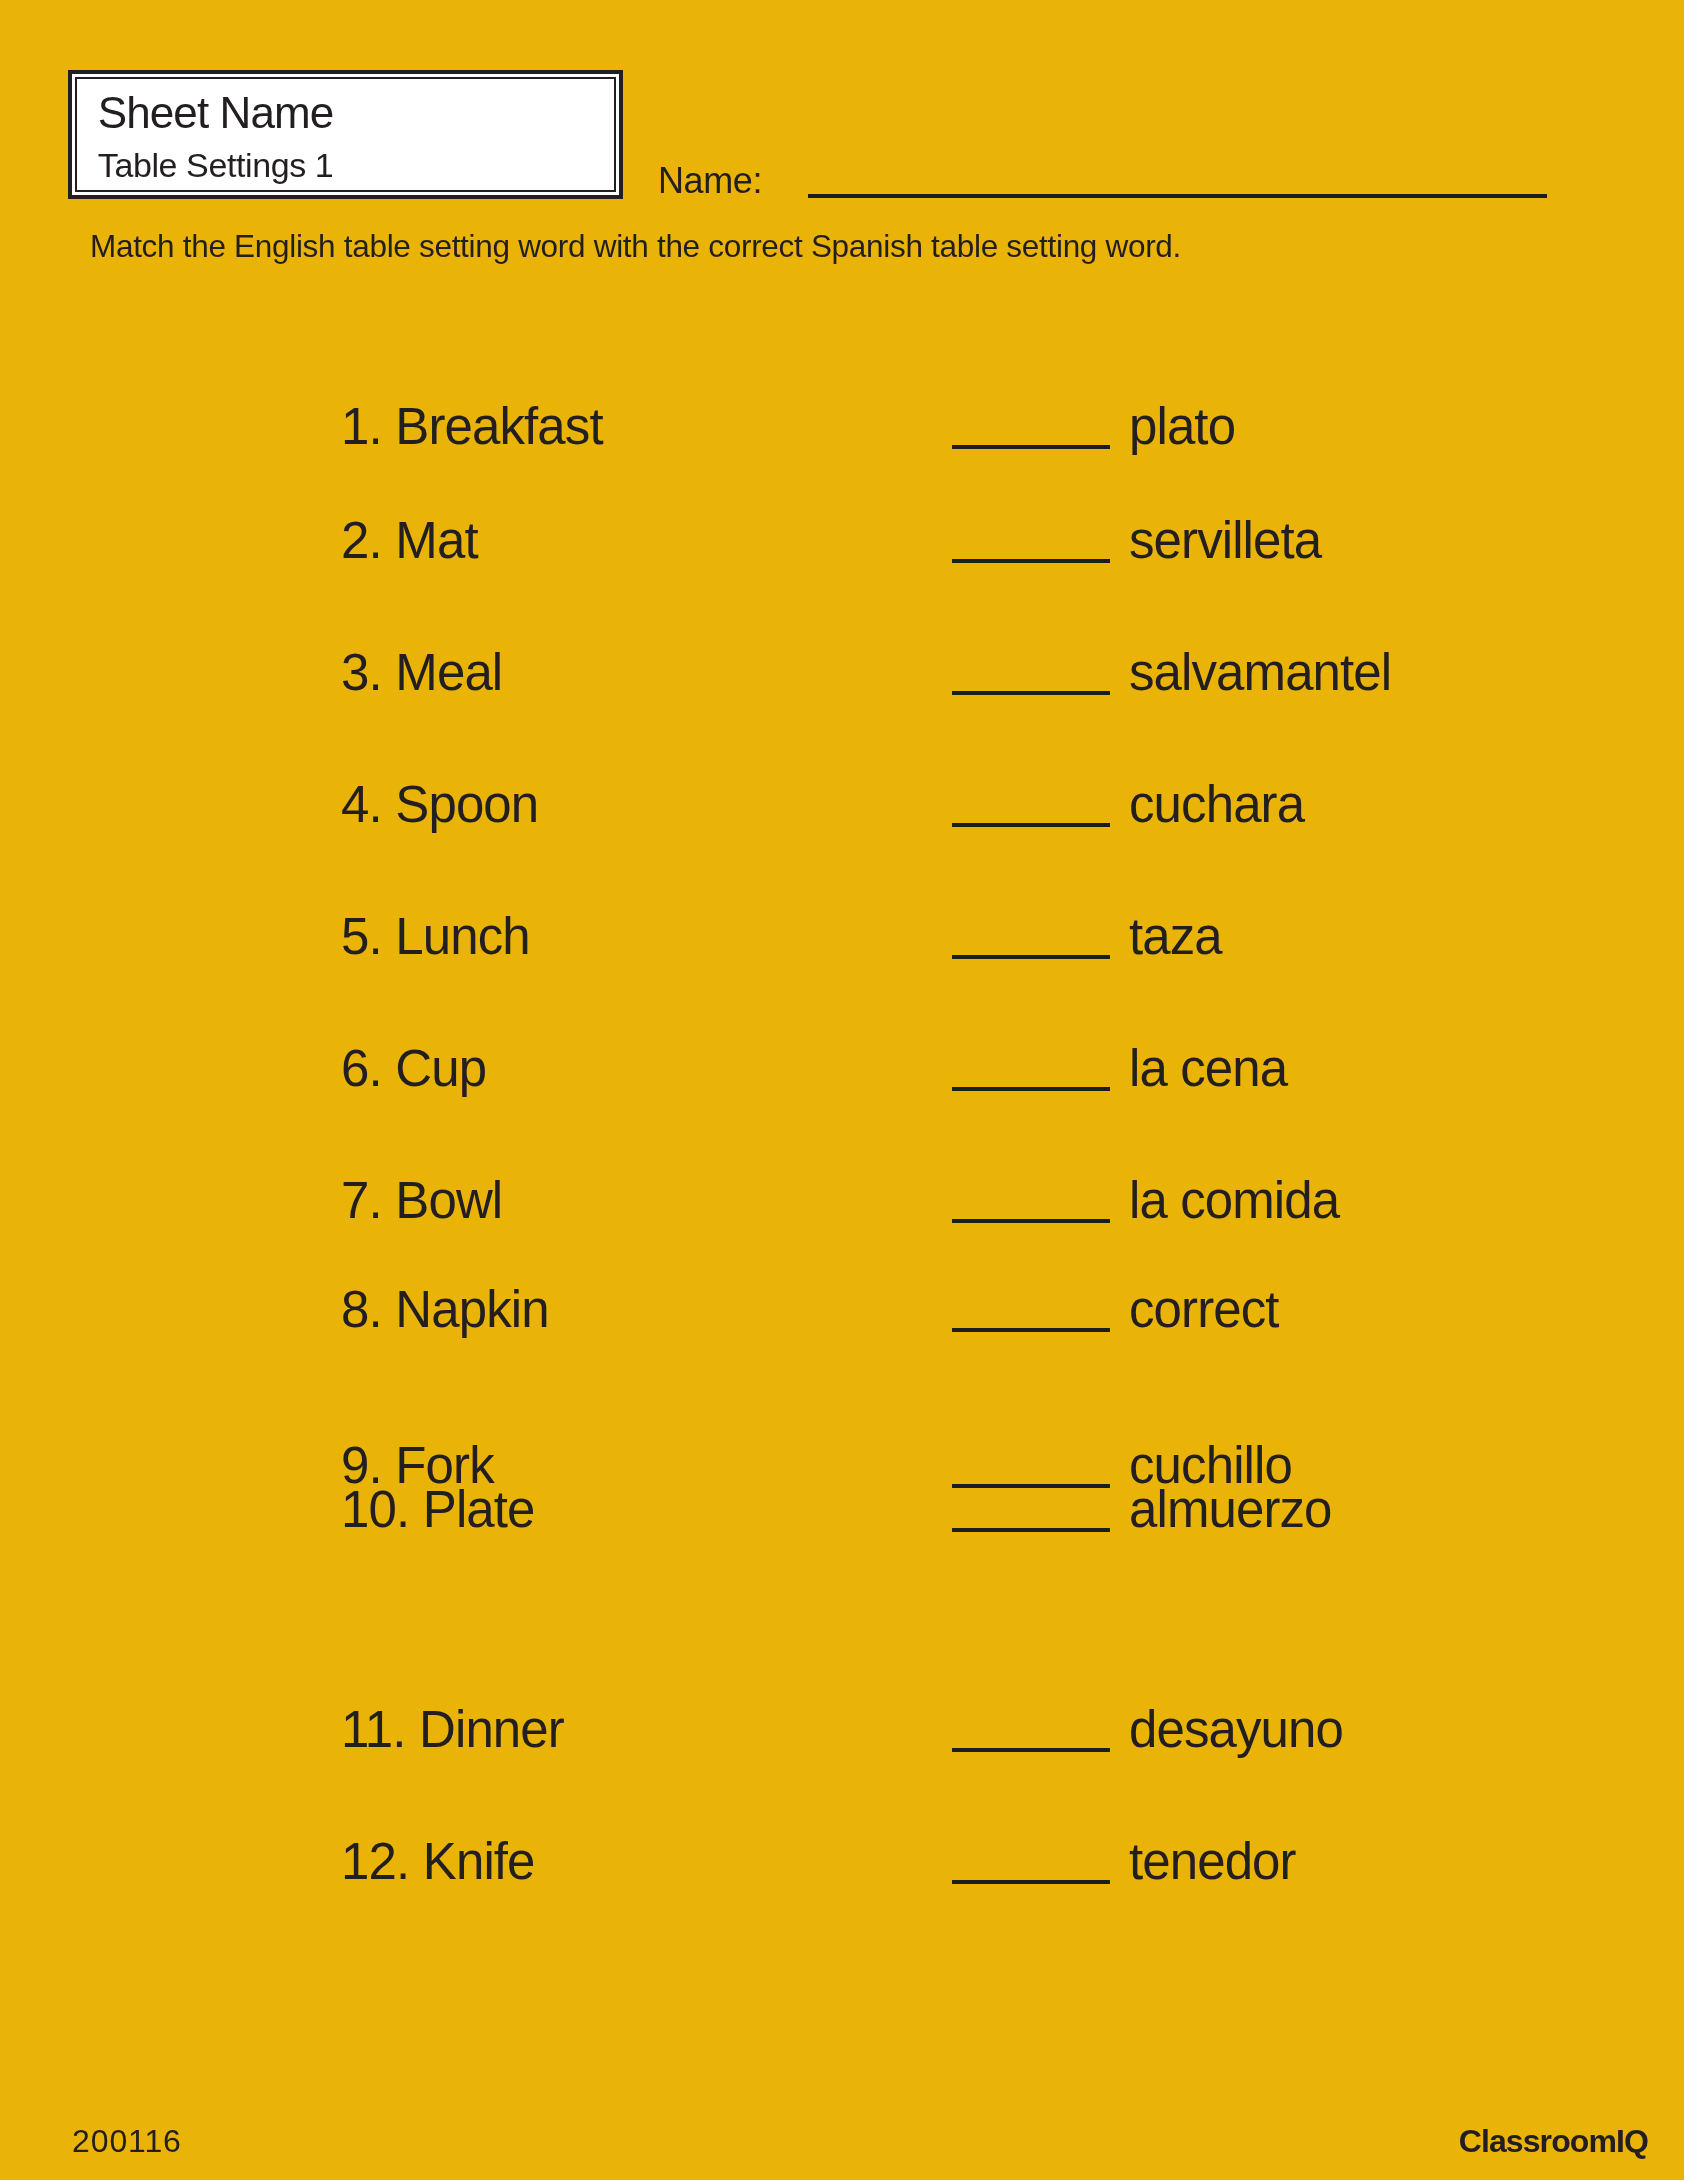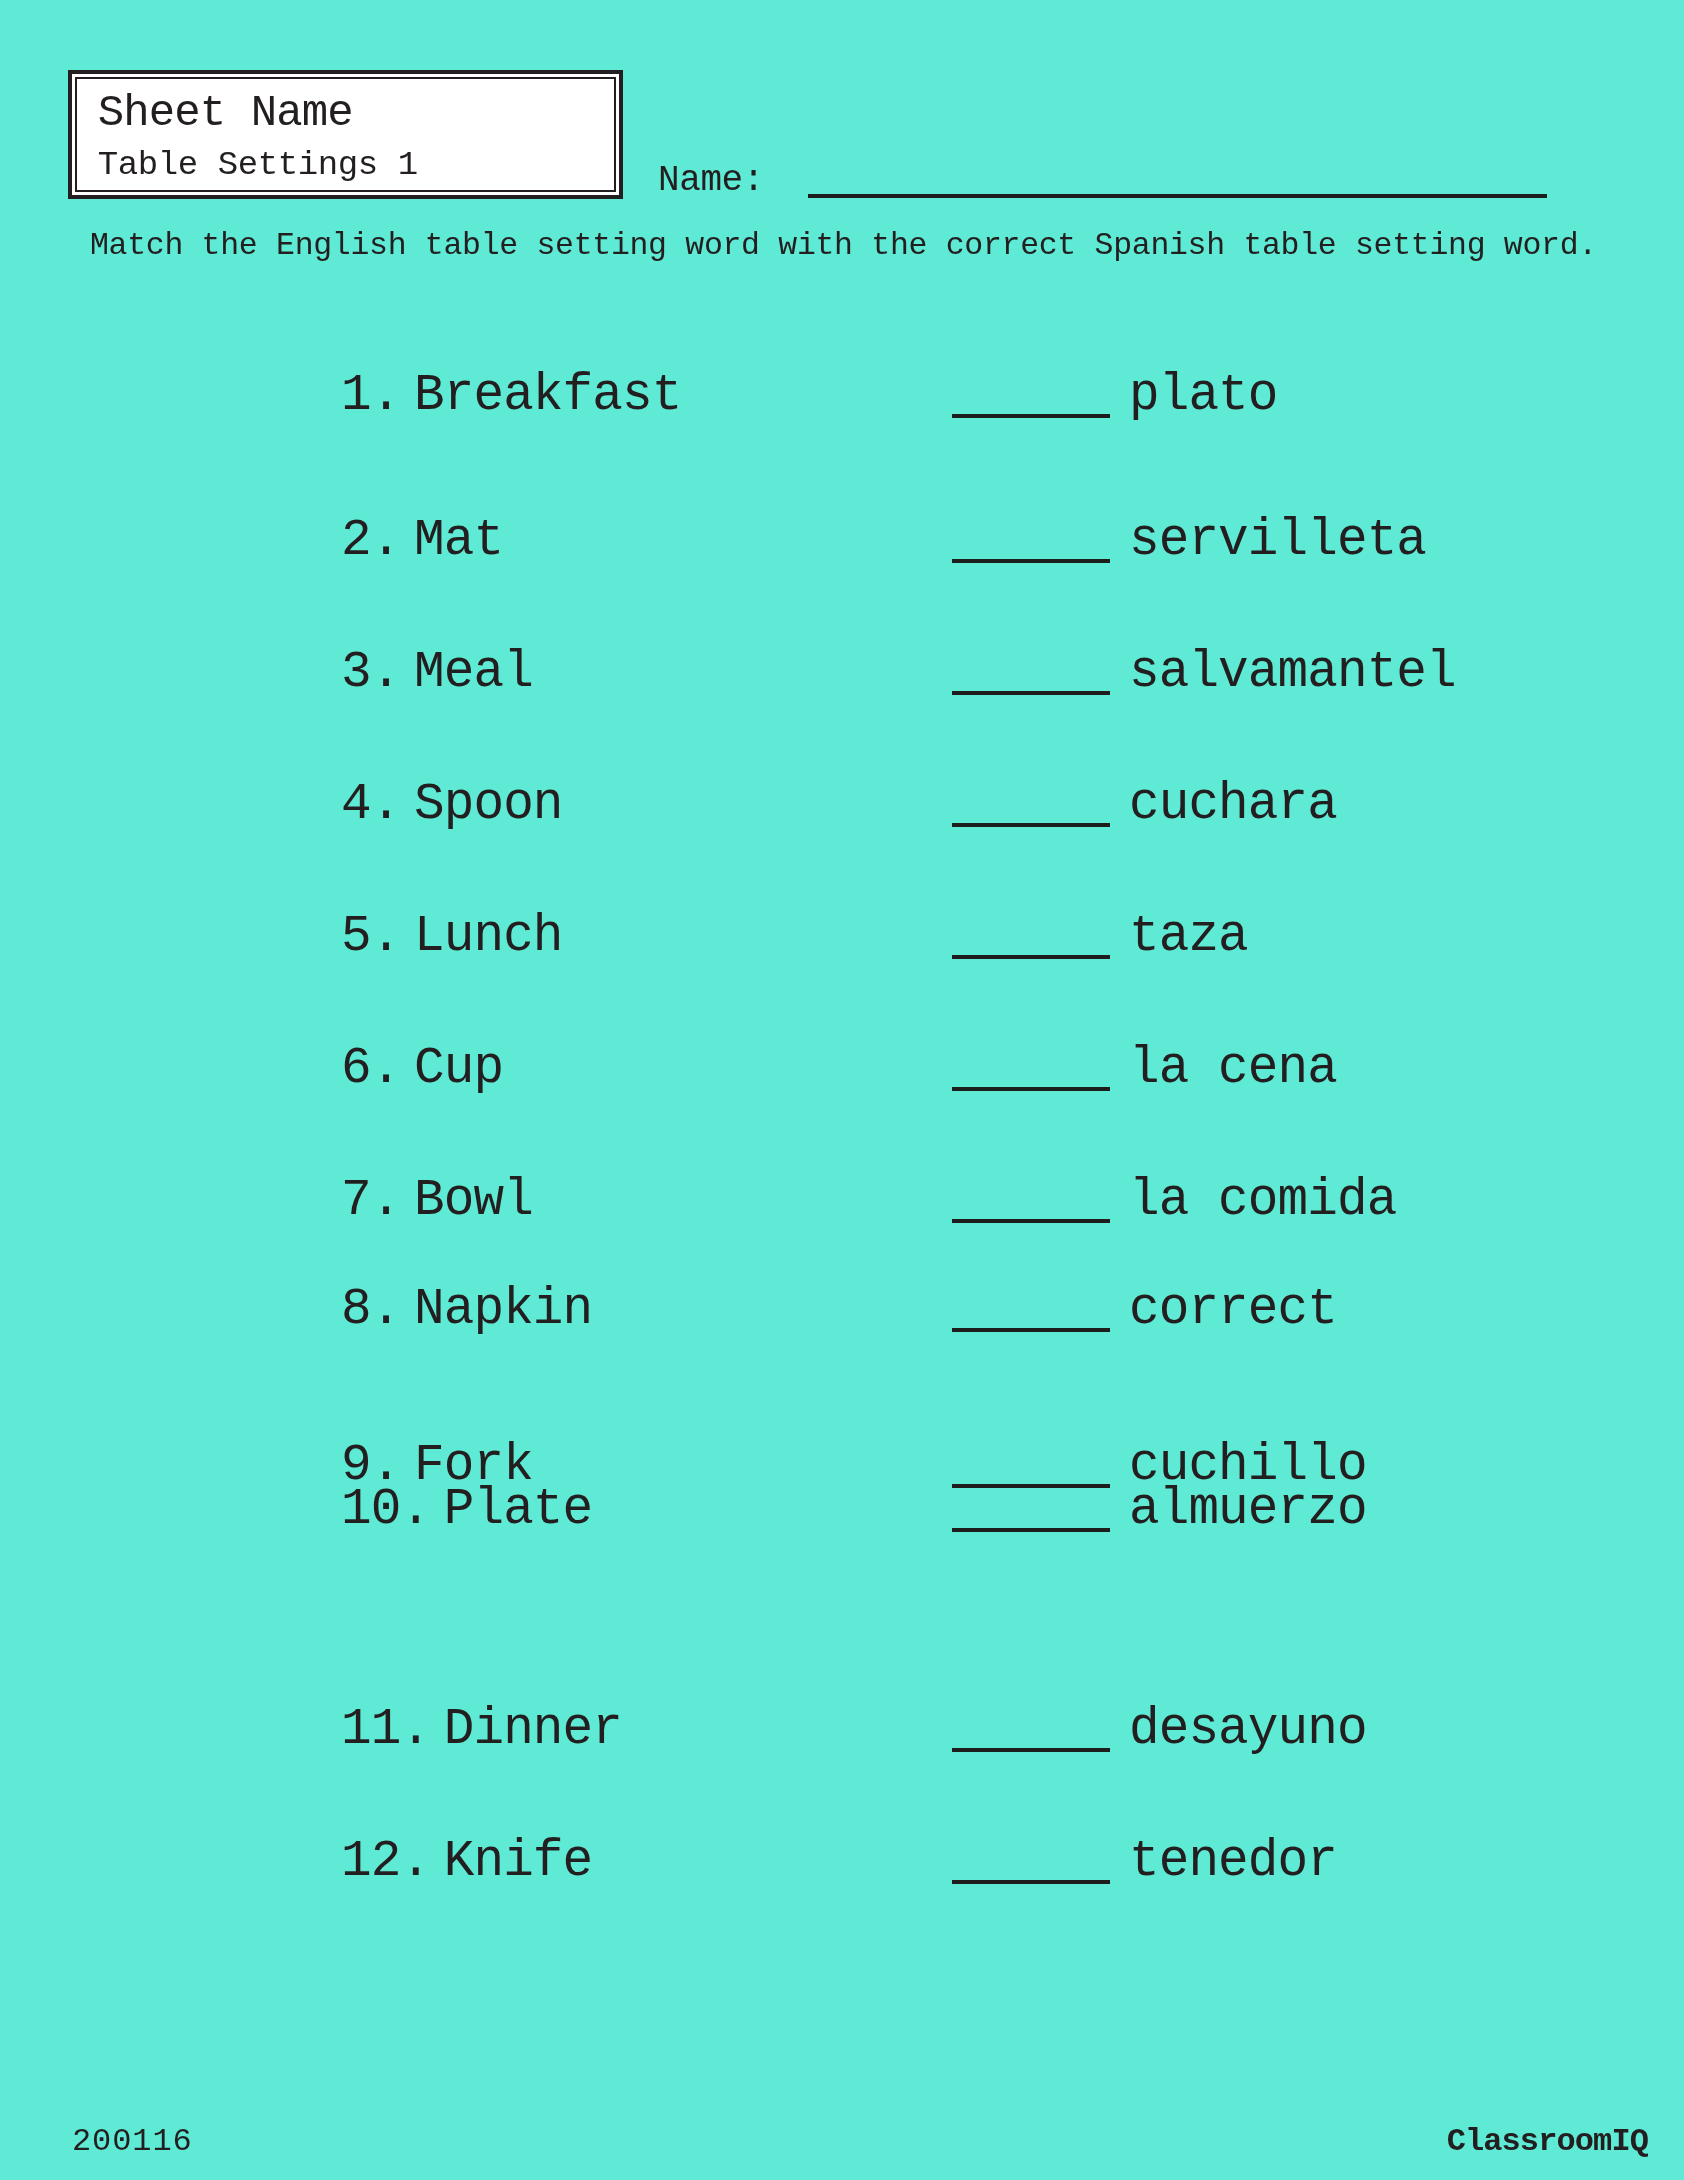--- a/index.html
+++ b/index.html
@@ -4,22 +4,22 @@
 <style>
   html, body {
     margin: 0;
     padding: 0;
     background: #e8e8e8;
   }
   .page {
     position: relative;
     width: 1685px;
     height: 2181px;
-    background: #5eead4;
-    font-family: Liberation Mono, monospace;
+    background: #eab308;
+    font-family: Liberation Sans, sans-serif;
     color: #231f20;
     overflow: hidden;
   }
 
   
   .title-box {
     position: absolute;
     left: 68px;
     top: 70px;
     width: 555px;
@@ -141,21 +141,21 @@
       <span class="sheet-title">Table Settings 1</span>
     </div>
   </div>
 
   <span class="name-label">Name:</span>
   <div class="name-line"></div>
 
   <div class="instruction">Match the English table setting word with the correct Spanish table setting word.</div>
 
   <div class="rows" id="rows-container">
-      <div class="match-row" style="top: 370px;">
+      <div class="match-row" style="top: 401px;">
         <span class="english-cell"><span class="row-number">1.</span><span class="english-word">Breakfast</span></span>
         <div class="answer-blank"></div>
         <span class="spanish-word">plato</span>
       </div>
       <div class="match-row" style="top: 515px;">
         <span class="english-cell"><span class="row-number">2.</span><span class="english-word">Mat</span></span>
         <div class="answer-blank"></div>
         <span class="spanish-word">servilleta</span>
       </div>
       <div class="match-row" style="top: 647px;">

